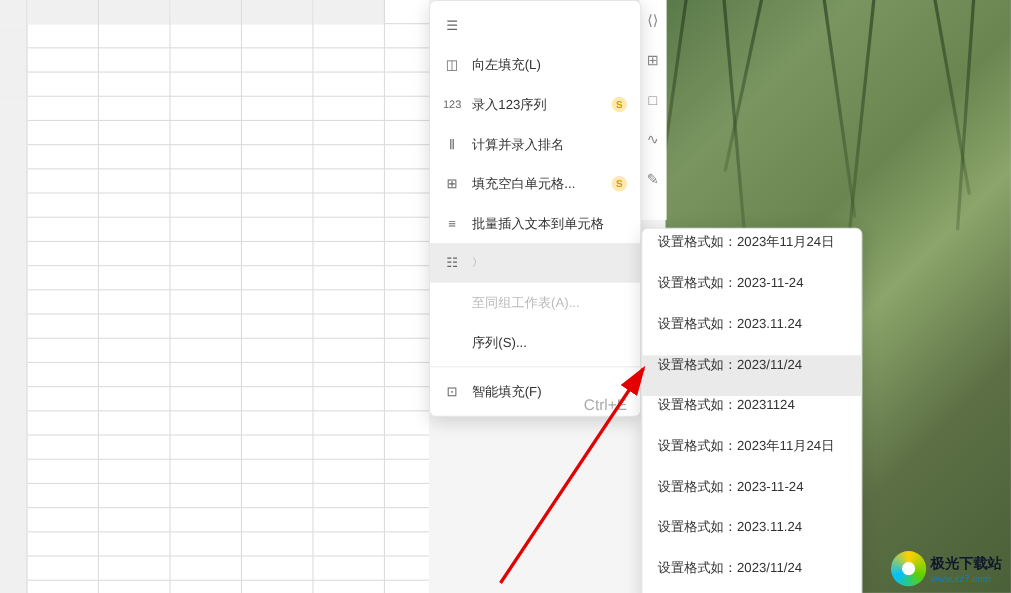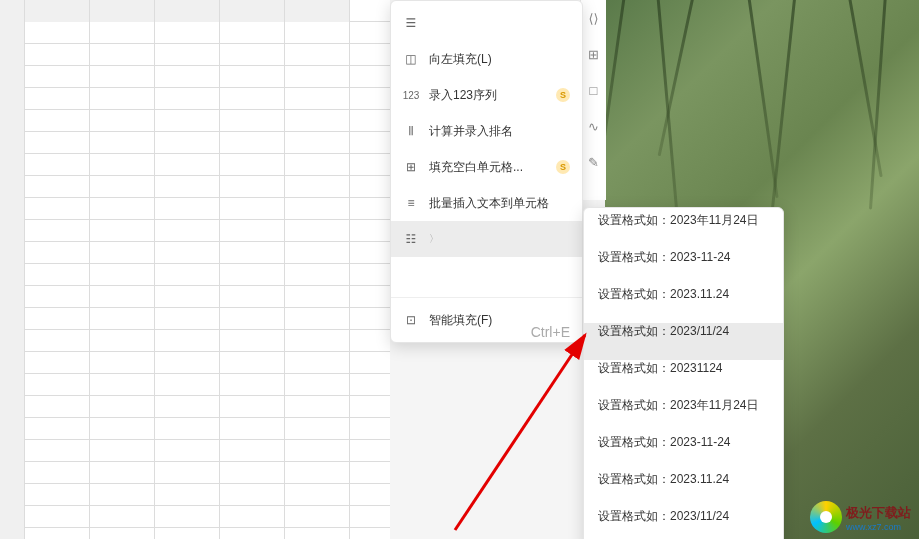--- a/index.html
+++ b/index.html
@@ -192,21 +192,21 @@
 .logo-swirl::after {
   content: "";
   position: absolute;
   inset: 10px;
   background: #fff;
   border-radius: 50%;
 }
 .logo-text {
   font-size: 13px;
   font-weight: bold;
-  color: #7f1d1d;
+  color: #0f172a;
 }
 .logo-sub {
   font-size: 9px;
   color: #1a7ac8;
   display: block;
 }
 </style>
 </head>
 <body>
 
@@ -456,20 +456,25 @@
   <div class="menu-item">
     <span class="menu-icon">≡</span>
     <span class="menu-label">批量插入文本到单元格</span>
   </div>
   <div class="menu-item highlighted">
     <span class="menu-icon">☷</span>
     <span class="menu-arrow">〉</span>
   </div>
   <div class="menu-item disabled">
     <span class="menu-icon"></span>
+    <span class="menu-label">至同组工作表(A)...</span>
+  </div>
+  <div class="menu-item">
+    <span class="menu-icon"></span>
+    <span class="menu-label">序列(S)...</span>
   </div>
   <div class="menu-divider"></div>
   <div class="menu-item">
     <span class="menu-icon">⊡</span>
     <span class="menu-label">智能填充(F)</span>
     <span class="menu-shortcut">Ctrl+E</span>
   </div>
 </div>
 
 <div class="submenu" id="submenu">

